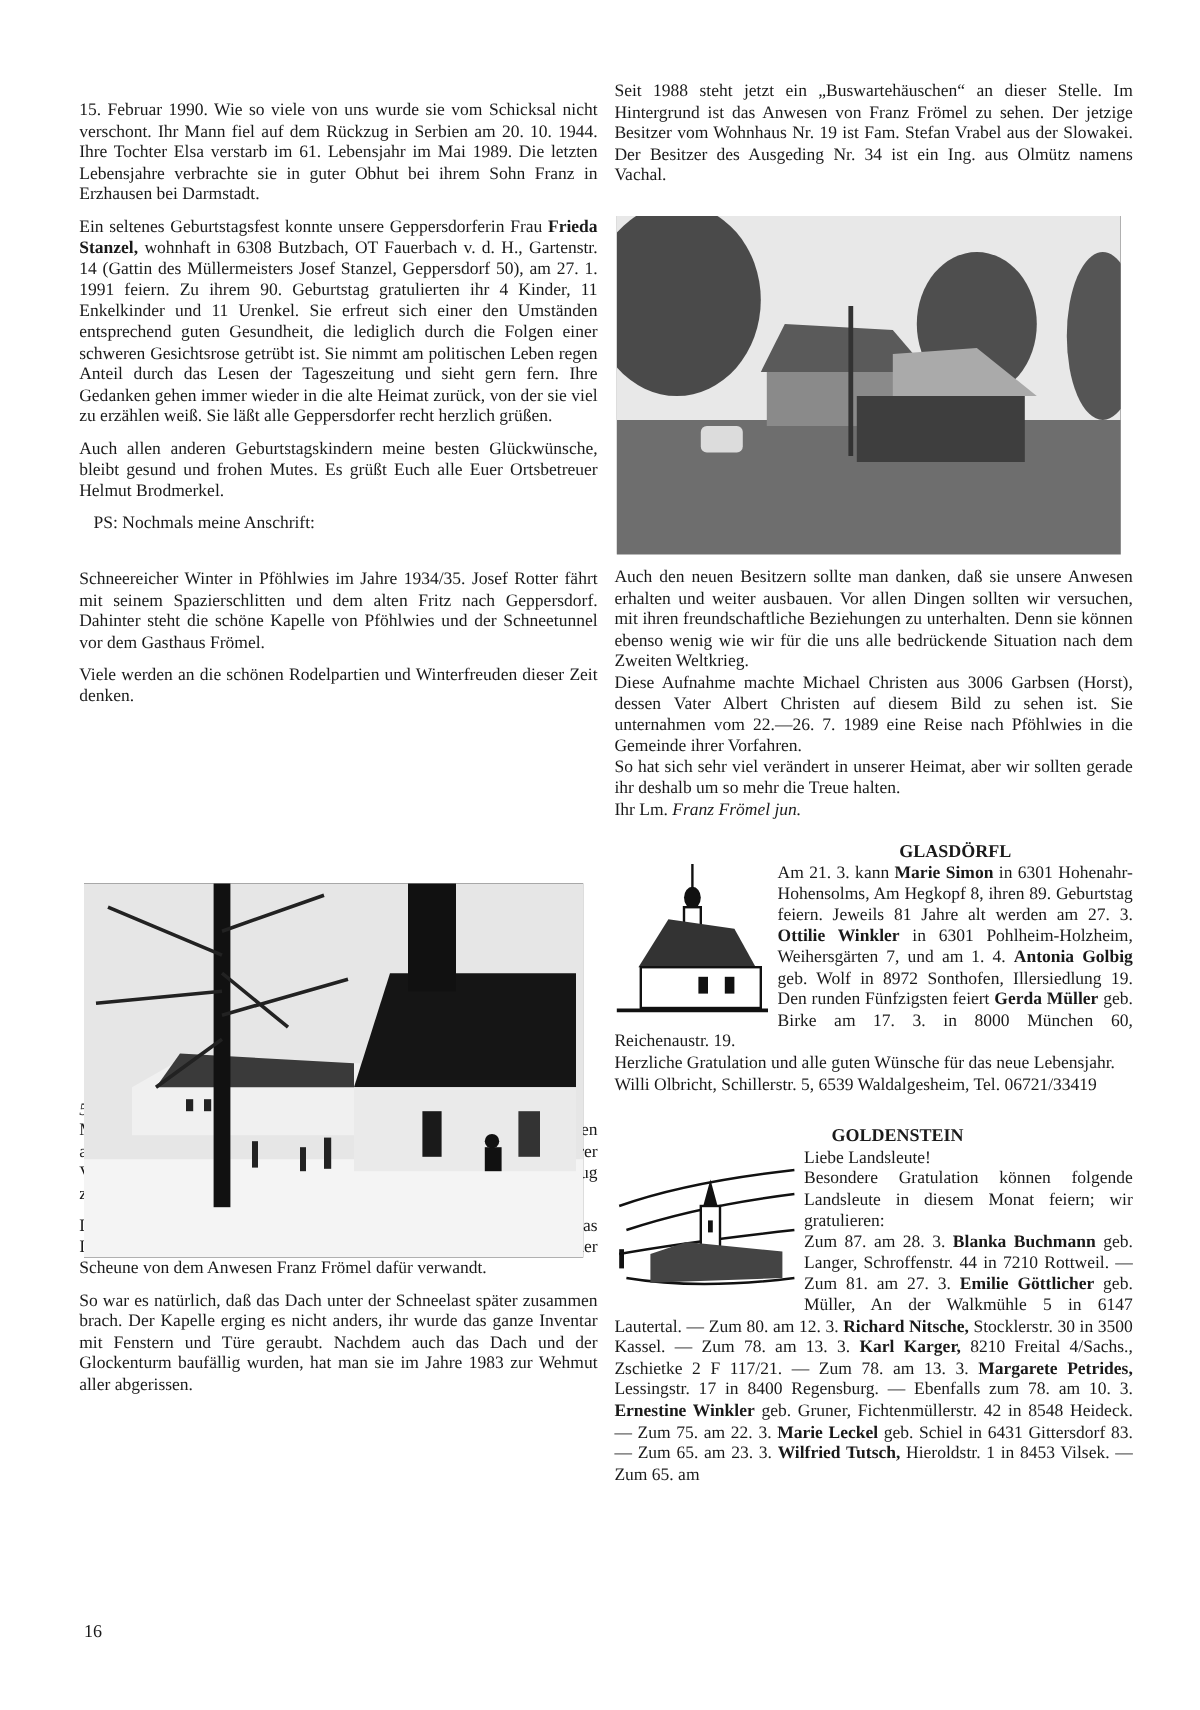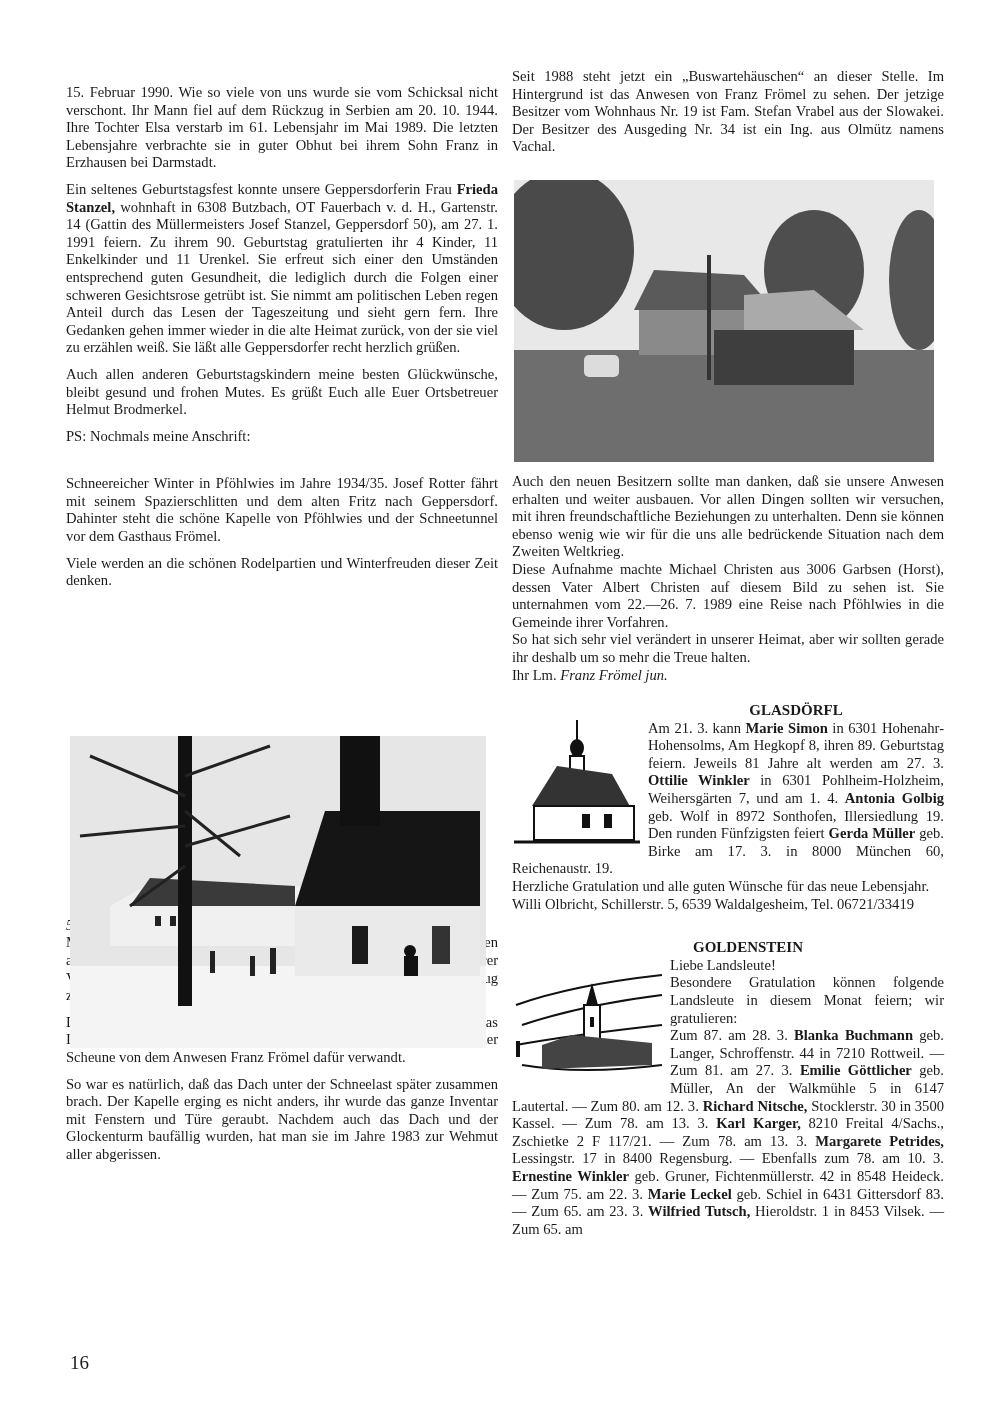--- a/index.html
+++ b/index.html
@@ -5,30 +5,30 @@
   html, body { margin: 0; padding: 0; background: #ffffff; }
   body { width: 1000px; height: 1425px; position: relative; overflow: hidden;
          font-family: "Liberation Serif", "DejaVu Serif", serif; color: #1a1a1a; }
   .col { position: absolute; width: 432px; font-size: 14.6px; line-height: 17.6px; text-align: justify; hyphens: manual; }
   .col-left { left: 66px; top: 84px; }
   .col-right { left: 512px; top: 68px; }
   p { margin: 0 0 9px 0; }
   p.tight { margin-bottom: 0; }
   b { font-weight: bold; }
   .cap { font-style: italic; margin: 0; }
-  .addr { display: flex; margin: 6px 0 0 0; }
+  .addr { display: flex; margin: 6px 0 0 12px; }
   .addr .lbl { width: 246px; }
   .addr .lines div { text-align: left; }
   .photo { position: absolute; background: #555; overflow: hidden; }
   .photo1 { left: 514px; top: 180px; width: 420px; height: 282px; }
   .photo2 { left: 70px; top: 736px; width: 416px; height: 312px; }
   .sig { text-align: left; margin: 0; }
   .head { text-align: center; font-weight: bold; font-size: 15px; margin: 0; }
   .drawing { float: left; }
-  .pagenum { position: absolute; left: 70px; top: 1352px; font-size: 19px; }
+  .pagenum { position: absolute; left: 70px; top: 1352px; font-size: 15px; }
 </style>
 </head>
 <body>
 
 <div class="col col-left">
   <p>15. Februar 1990. Wie so viele von uns wurde sie vom Schicksal nicht verschont. Ihr Mann fiel auf dem Rückzug in Serbien am 20. 10. 1944. Ihre Tochter Elsa verstarb im 61. Lebensjahr im Mai 1989. Die letzten Lebensjahre verbrachte sie in guter Obhut bei ihrem Sohn Franz in Erzhausen bei Darmstadt.</p>
   <p><span>Ein seltenes Geburtstagsfest konnte unsere Geppersdorferin Frau </span><b>Frieda Stanzel,</b><span> wohnhaft in 6308 Butzbach, OT Fauerbach v. d. H., Gartenstr. 14 (Gattin des Müllermeisters Josef Stanzel, Geppersdorf 50), am 27. 1. 1991 feiern. Zu ihrem 90. Geburtstag gratulierten ihr 4 Kinder, 11 Enkelkinder und 11 Urenkel. Sie erfreut sich einer den Umständen entsprechend guten Gesundheit, die lediglich durch die Folgen einer schweren Gesichtsrose getrübt ist. Sie nimmt am politischen Leben regen Anteil durch das Lesen der Tageszeitung und sieht gern fern. Ihre Gedanken gehen immer wieder in die alte Heimat zurück, von der sie viel zu erzählen weiß. Sie läßt alle Geppersdorfer recht herzlich grüßen.</span></p>
   <p>Auch allen anderen Geburtstagskindern meine besten Glückwünsche, bleibt gesund und frohen Mutes. Es grüßt Euch alle Euer Ortsbetreuer Helmut Brodmerkel.</p>
   <div class="addr">
     <div class="lbl">PS: Nochmals meine Anschrift:</div>

